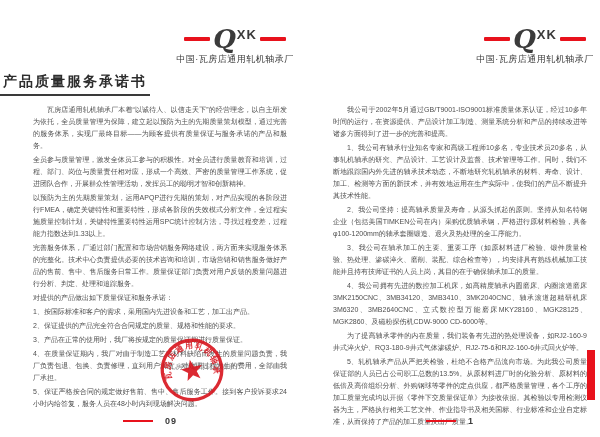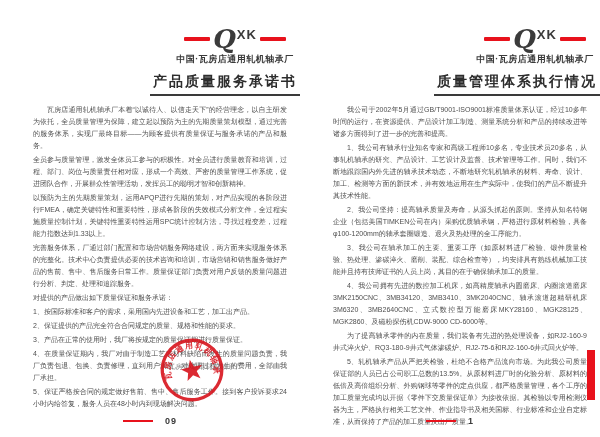--- a/index.html
+++ b/index.html
@@ -12,25 +12,25 @@
   .page-right{left:300px;}
 
   
   .logo{position:absolute;top:26px;right:6px;width:118px;text-align:center;}
   .logo-row{display:flex;align-items:center;justify-content:center;gap:3px;height:26px;}
   .dash{width:26px;height:4px;background:#e8121c;border-radius:1px;flex:none;}
   .logo-q{font-family:"DejaVu Serif",serif;font-style:italic;font-weight:bold;
           font-size:26px;line-height:22px;color:#3b3b3b;}
   .logo-xk{font-weight:bold;font-size:13px;letter-spacing:1px;color:#3b3b3b;
            position:relative;top:-5px;margin-left:-2px;text-align:center;}
-  .company{font-size:9px;font-weight:bold;color:#3a3a3a;margin-top:1px;
+  .company{font-size:9px;font-weight:normal;color:#3a3a3a;margin-top:1px;
            letter-spacing:0.5px;white-space:nowrap;}
 
   
-  .title-wrap{position:absolute;top:72px;left:0;width:100%;text-align:right;}
+  .title-wrap{position:absolute;top:72px;left:0;width:100%;text-align:left;}
   .title{display:inline-block;font-size:14px;font-weight:bold;color:#2d2d2d;
          letter-spacing:2px;border-bottom:2px solid #3a3a3a;padding:0 3px 3px 3px;}
 
   
   .body{position:absolute;top:104px;left:33px;right:13px;text-align:justify;
         font-size:7px;line-height:12px;color:#4f4f4f;}
   .p{margin:0 0 2px 0;}
   .ind{text-indent:2em;}
 
   
@@ -103,23 +103,20 @@
     <div class="logo">
       <div class="logo-row">
         <span class="dash"></span>
         <span class="logo-q">Q</span>
         <span class="logo-xk">XK</span>
         <span class="dash"></span>
       </div>
       <div class="company">中国·瓦房店通用轧机轴承厂</div>
     </div>
 
-    <div class="title-wrap">
-      <span class="title">质量管理体系执行情况</span>
-    </div>
 
     <div class="body">
       <p class="p ind">我公司于2002年5月通过GB/T9001-ISO9001标准质量体系认证，经过10多年时间的运行，在资源提供、产品设计加工制造、测量系统分析和产品的持续改进等诸多方面得到了进一步的完善和提高。</p>
       <p class="p ind">1、我公司有轴承行业知名专家和高级工程师10多名，专业技术员20多名，从事轧机轴承的研究、产品设计、工艺设计及监督、技术管理等工作。同时，我们不断地跟踪国内外先进的轴承技术动态，不断地研究轧机轴承的材料、寿命、设计、加工、检测等方面的新技术，并有效地运用在生产实际中，使我们的产品不断提升其技术性能。</p>
       <p class="p ind">2、我公司坚持：提高轴承质量及寿命，从源头抓起的原则。坚持从知名特钢企业（包括美国TIMKEN公司在内）采购优质轴承钢，严格进行原材料检验，具备φ100-1200mm的轴承套圈锻造、退火及热处理的全工序能力。</p>
       <p class="p ind">3、我公司在轴承加工的主要、重要工序（如原材料进厂检验、锻件质量检验、热处理、渗碳淬火、磨削、装配、综合检查等），均安排具有熟练机械加工技能并且持有技师证书的人员上岗，其目的在于确保轴承加工的质量。</p>
       <p class="p ind">4、我公司拥有先进的数控加工机床，如高精度轴承内圆磨床、内圈滚道磨床3MK2150CNC、3MB34120、3MB3410、3MK2040CNC、轴承滚道超精研机床3M6320、3MB2640CNC、立式数控型万能磨床MKY28160、MGK28125、MGK2860、及磁粉探伤机CDW-9000 CD-6000等。</p>
       <p class="p ind">为了提高轴承零件的内在质量，我们装备有先进的热处理设备，如RJ2-160-9井式淬火炉、RQ3-180-9井式气体渗碳炉、RJ2-75-6和RJ2-160-6井式回火炉等。</p>
       <p class="p ind">5、轧机轴承产品从严把关检验，杜绝不合格产品流向市场。为此我公司质量保证部的人员已占公司职工总数的13.5%。从原材料进厂时的化验分析、原材料的低倍及高倍组织分析、外购钢球等零件的定点供应，都严格质量管理，各个工序的加工质量完成均以开据《零件下交质量保证单》为接收依据。其检验以专用检测仪器为主，严格执行相关工艺文件、作业指导书及相关国标、行业标准和企业自定标准，从而保持了产品的加工质量及出厂质量。</p>
     </div>

